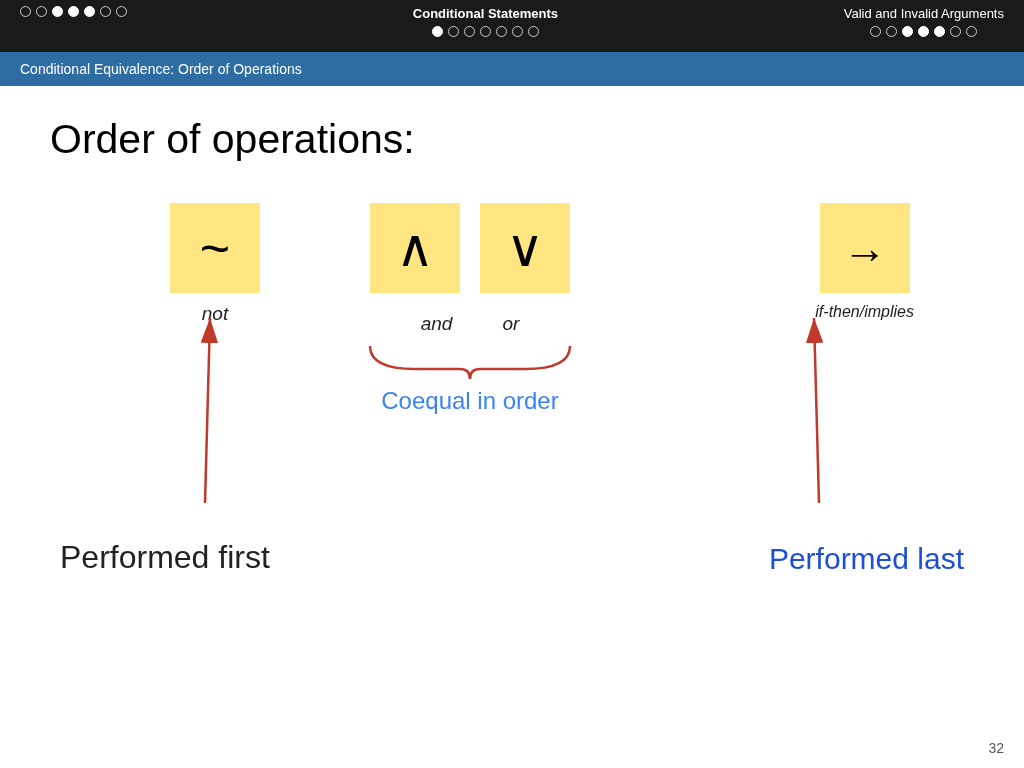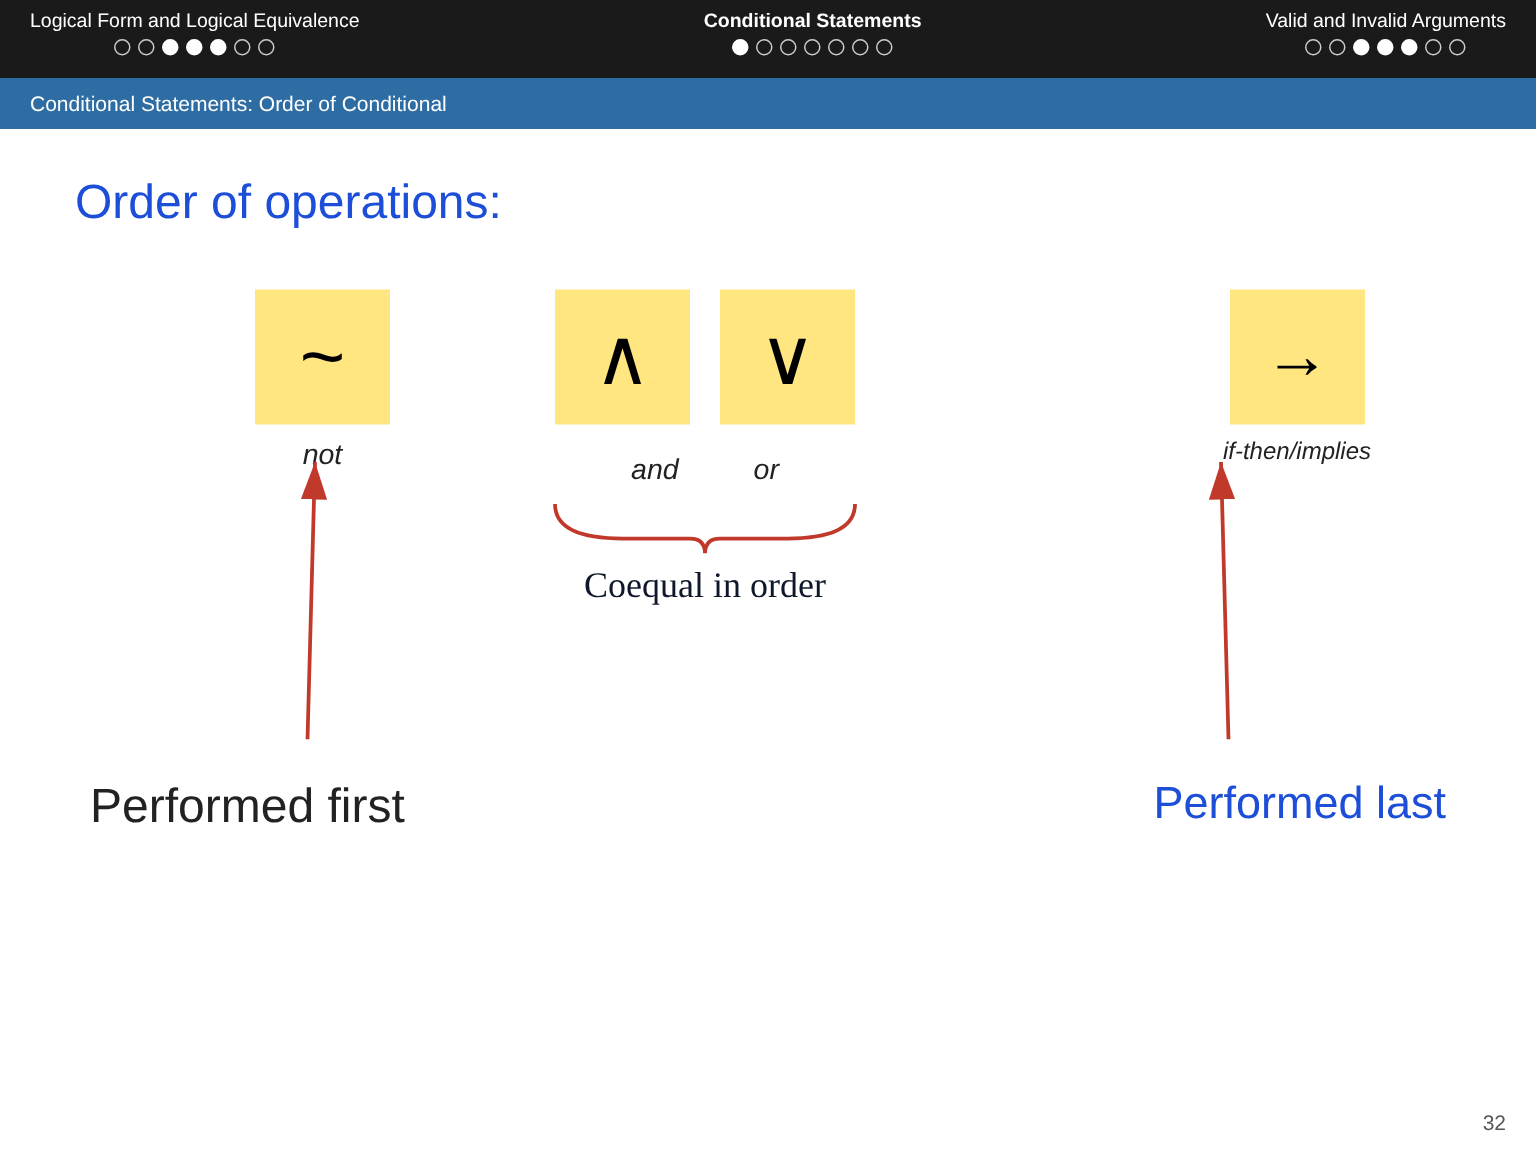--- a/index.html
+++ b/index.html
@@ -73,23 +73,23 @@
     }
 
     
     .main-content {
       padding: 30px 50px 20px 50px;
       position: relative;
       height: calc(768px - 52px - 34px);
     }
 
     .order-title {
-      font-size: 32px;
+      font-size: 41px;
       font-weight: 300;
-      color: #1d4ed8;
+      color: #000000;
       margin-bottom: 40px;
     }
 
     .yellow-box {
       background: #ffe680;
       border: none;
       width: 90px;
       height: 90px;
       display: flex;
       align-items: center;
@@ -115,21 +115,20 @@
       gap: 50px;
       margin-top: 10px;
       align-items: flex-end;
     }
   </style>
 </head>
 <body>
 
 <div class="top-nav">
   <div class="nav-section">
-    <span class="nav-title">Logical Form and Logical Equivalence</span>
     <div class="nav-dots">
       <span class="dot"></span>
       <span class="dot"></span>
       <span class="dot filled"></span>
       <span class="dot filled"></span>
       <span class="dot filled"></span>
       <span class="dot"></span>
       <span class="dot"></span>
     </div>
   </div>
@@ -155,21 +154,21 @@
       <span class="dot filled"></span>
       <span class="dot filled"></span>
       <span class="dot filled"></span>
       <span class="dot"></span>
       <span class="dot"></span>
     </div>
   </div>
 </div>
 
 <div class="subtitle-bar">
-  <span>Conditional Statements: Order of Conditional</span>
+  <span>Conditional Equivalence: Order of Operations</span>
 </div>
 
 <div class="main-content">
 
   <div class="order-title">Order of operations:</div>
 
   <div style="position: relative; width: 100%; height: 320px;">
 
     <div style="position: absolute; left: 120px; top: 0; display: flex; flex-direction: column; align-items: center;">
       <div class="yellow-box">~</div>
@@ -183,21 +182,21 @@
       </div>
       <div class="double-label">
         <span class="operator-label" style="font-style: italic;">and</span>
         <span class="operator-label" style="font-style: italic;">or</span>
       </div>
 
       <div style="margin-top: 6px;">
         <svg width="220" height="38">
           <path d="M 10,5 Q 10,28 55,28 L 100,28 Q 110,28 110,38 Q 110,28 120,28 L 165,28 Q 210,28 210,5" fill="none" stroke="#c0392b" stroke-width="2.5"></path>
         </svg>
-        <div style="text-align:center; font-size:24px; color:#0f172a; margin-top:4px;font-family:Liberation Serif, serif;">Coequal in order</div>
+        <div style="text-align:center; font-size:24px; color:#3b82f6; margin-top:4px;">Coequal in order</div>
       </div>
     </div>
 
     <div style="position: absolute; right: 60px; top: 0; display: flex; flex-direction: column; align-items: center;">
       <div class="yellow-box" style="font-size: 44px;">→</div>
       <span class="operator-label" style="font-style: italic; font-size: 16px;">if-then/implies</span>
     </div>
 
     <svg style="position: absolute; left: 55px; top: 100px;" width="140" height="200">
       <defs>
@@ -212,20 +211,20 @@
       <defs>
         <marker id="arrowhead-red2" markerWidth="10" markerHeight="7" refX="10" refY="3.5" orient="auto">
           <polygon points="0 0, 10 3.5, 0 7" fill="#c0392b"></polygon>
         </marker>
       </defs>
       <line x1="40" y1="200" x2="35" y2="15" stroke="#c0392b" stroke-width="2.5" marker-end="url(#arrowhead-red2)"></line>
     </svg>
 
   </div>
 
-  <div style="display: flex; justify-content: space-between; margin-top: 6px; padding: 0 10px;">
+  <div style="display: flex; justify-content: space-between; margin-top: 16px; padding: 0 10px; align-items: flex-end;">
     <span style="font-size: 32px; font-weight: 300; color: #222;">Performed first</span>
     <span style="font-size: 30px; font-weight: 300; color: #1d4ed8;">Performed last</span>
   </div>
 
   <div style="position: absolute; bottom: 12px; right: 20px; font-size: 14px; color: #555;">32</div>
 
 </div>
 
 </body></html>

